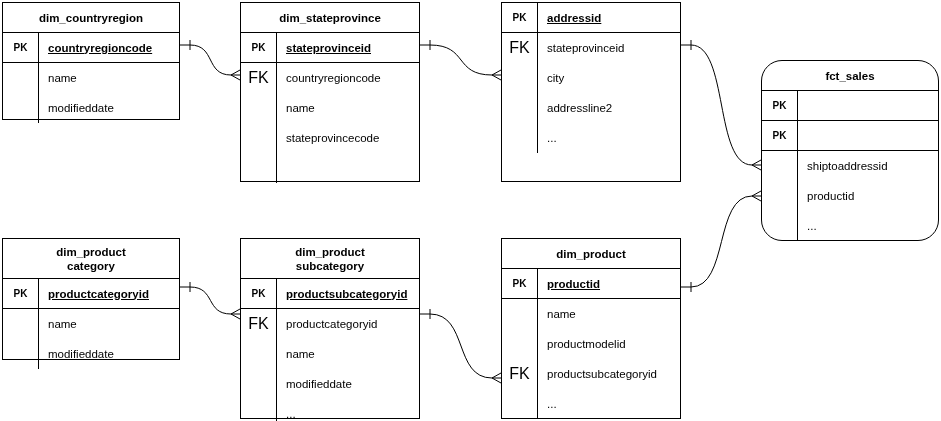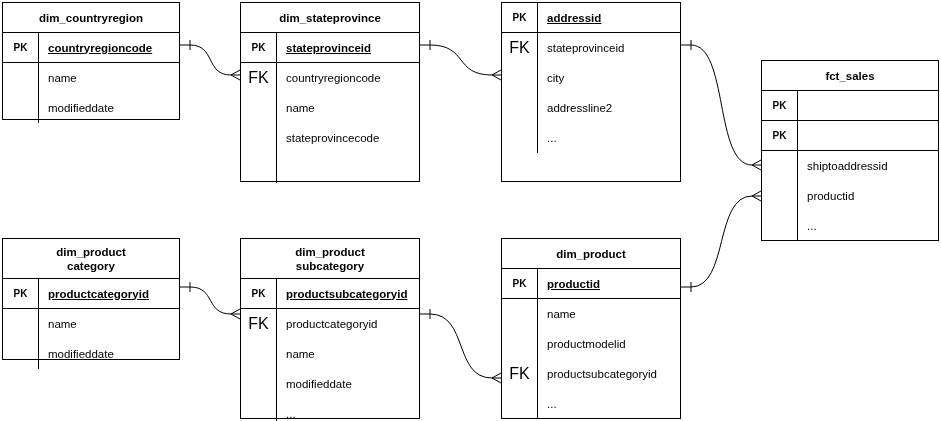--- a/index.html
+++ b/index.html
@@ -225,21 +225,21 @@
             <div class="kcell"></div>
           </div>
           <div class="namecol">
             <div class="ncell">stateprovinceid</div>
             <div class="ncell">city</div>
             <div class="ncell">addressline2</div>
             <div class="ncell">...</div>
           </div>
         </div>
       </div>
-      <div class="entity" style="left: 761px; top: 60px; width: 178px; height: 181px;">
+      <div class="entity" style="left: 761px; top: 60px; width: 178px; height: 181px; border-radius: 21px;">
         <div class="entity-title" style="height: 30px;">fct_sales</div>
         <div class="erow sep">
           <div class="keycell bold">PK</div>
         </div>
         <div class="erow sep">
           <div class="keycell bold">PK</div>
         </div>
         <div class="attrblock">
           <div class="keycol">
             <div class="kcell"></div>

